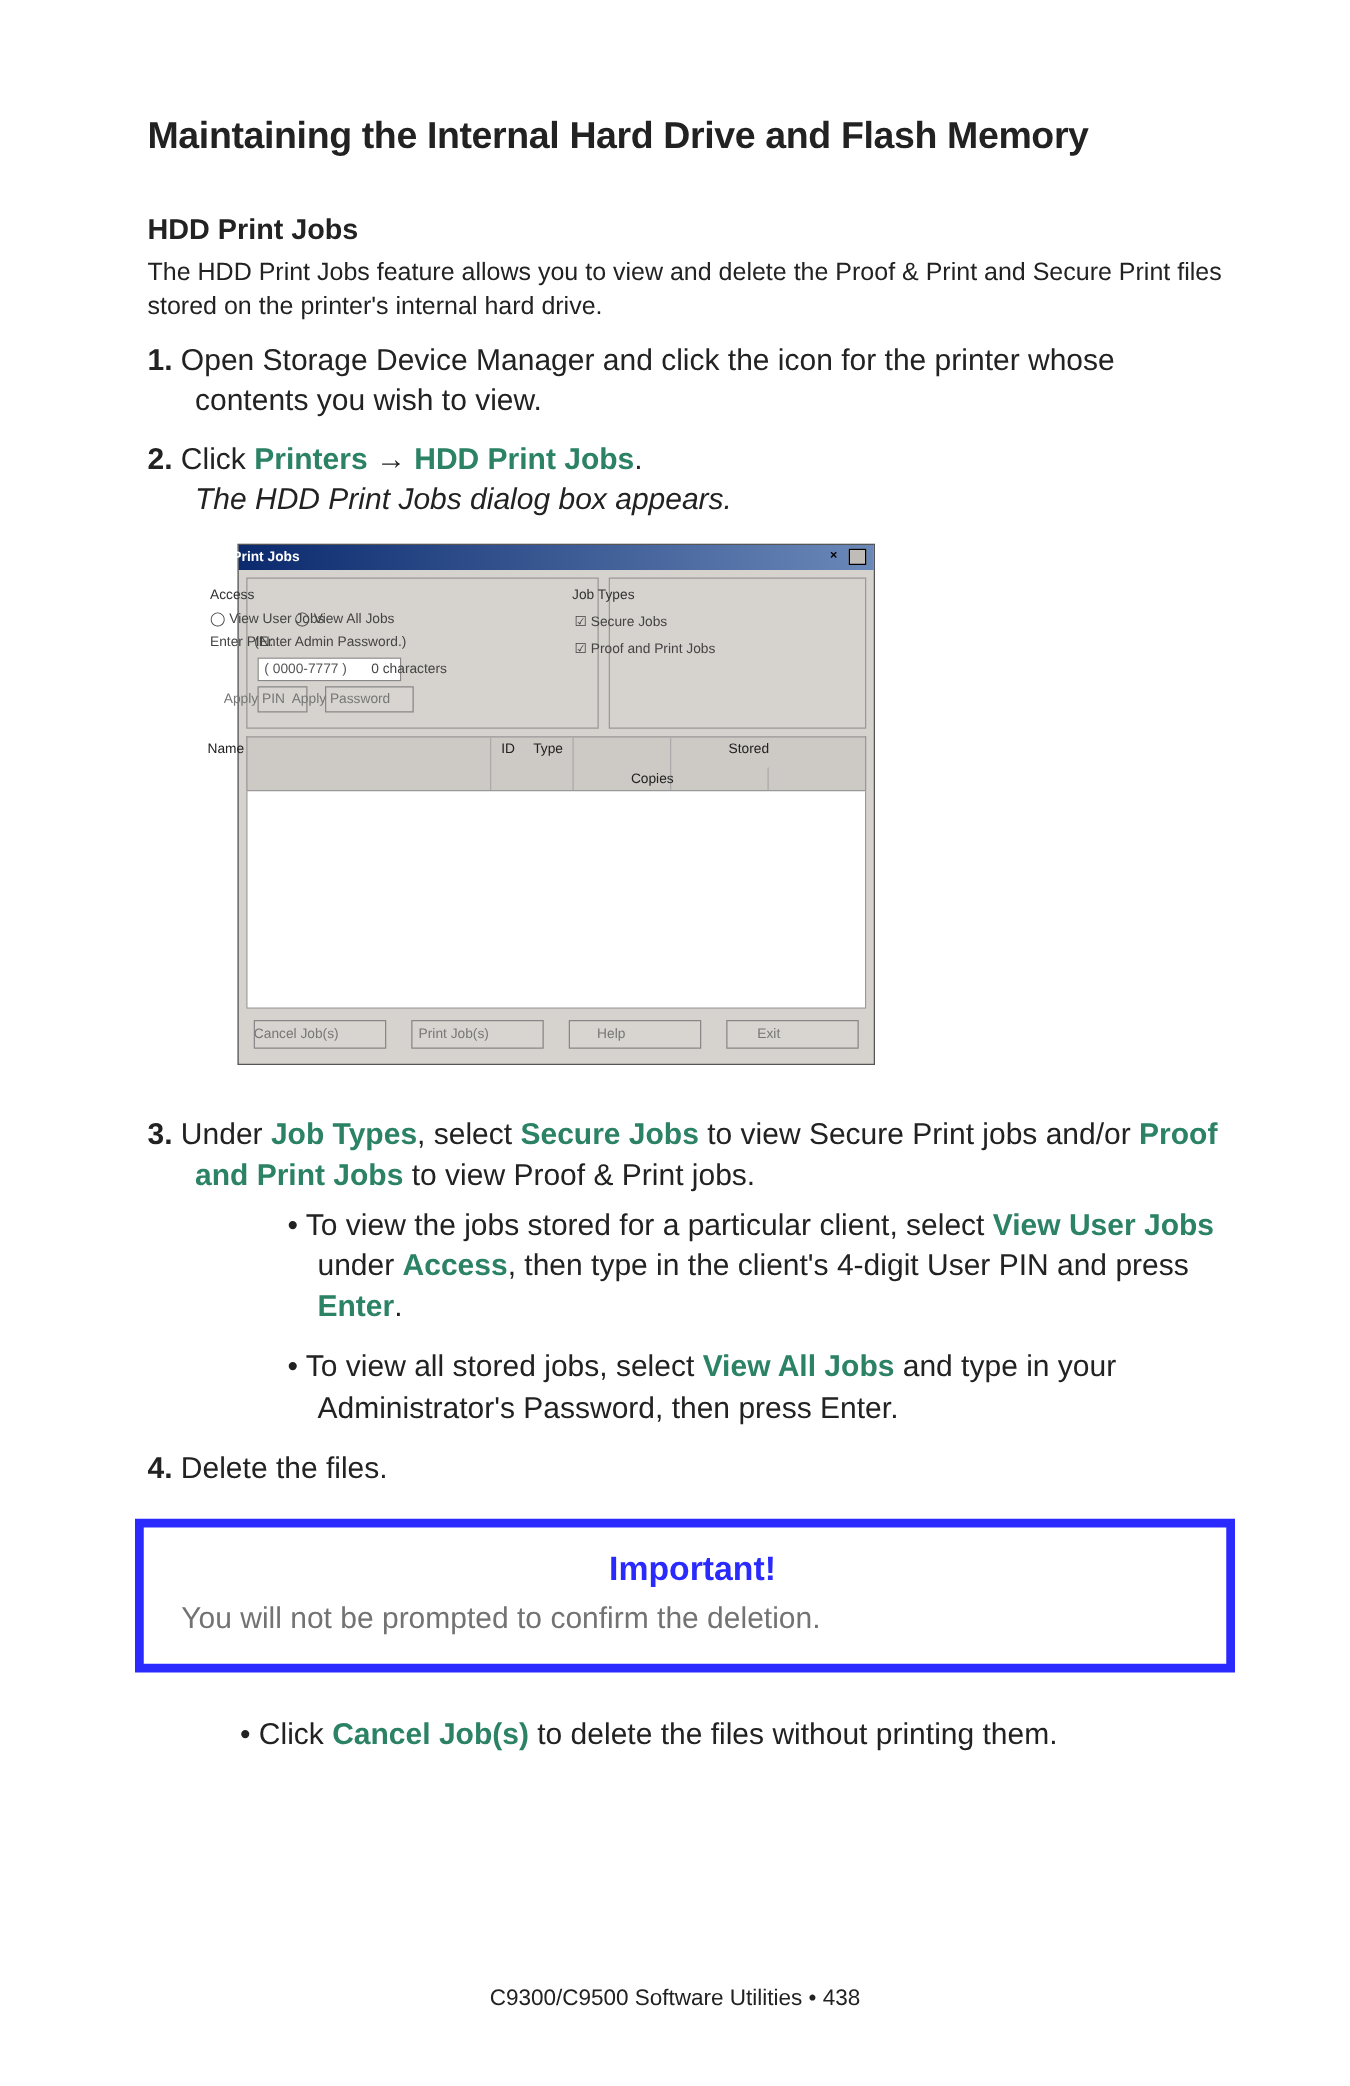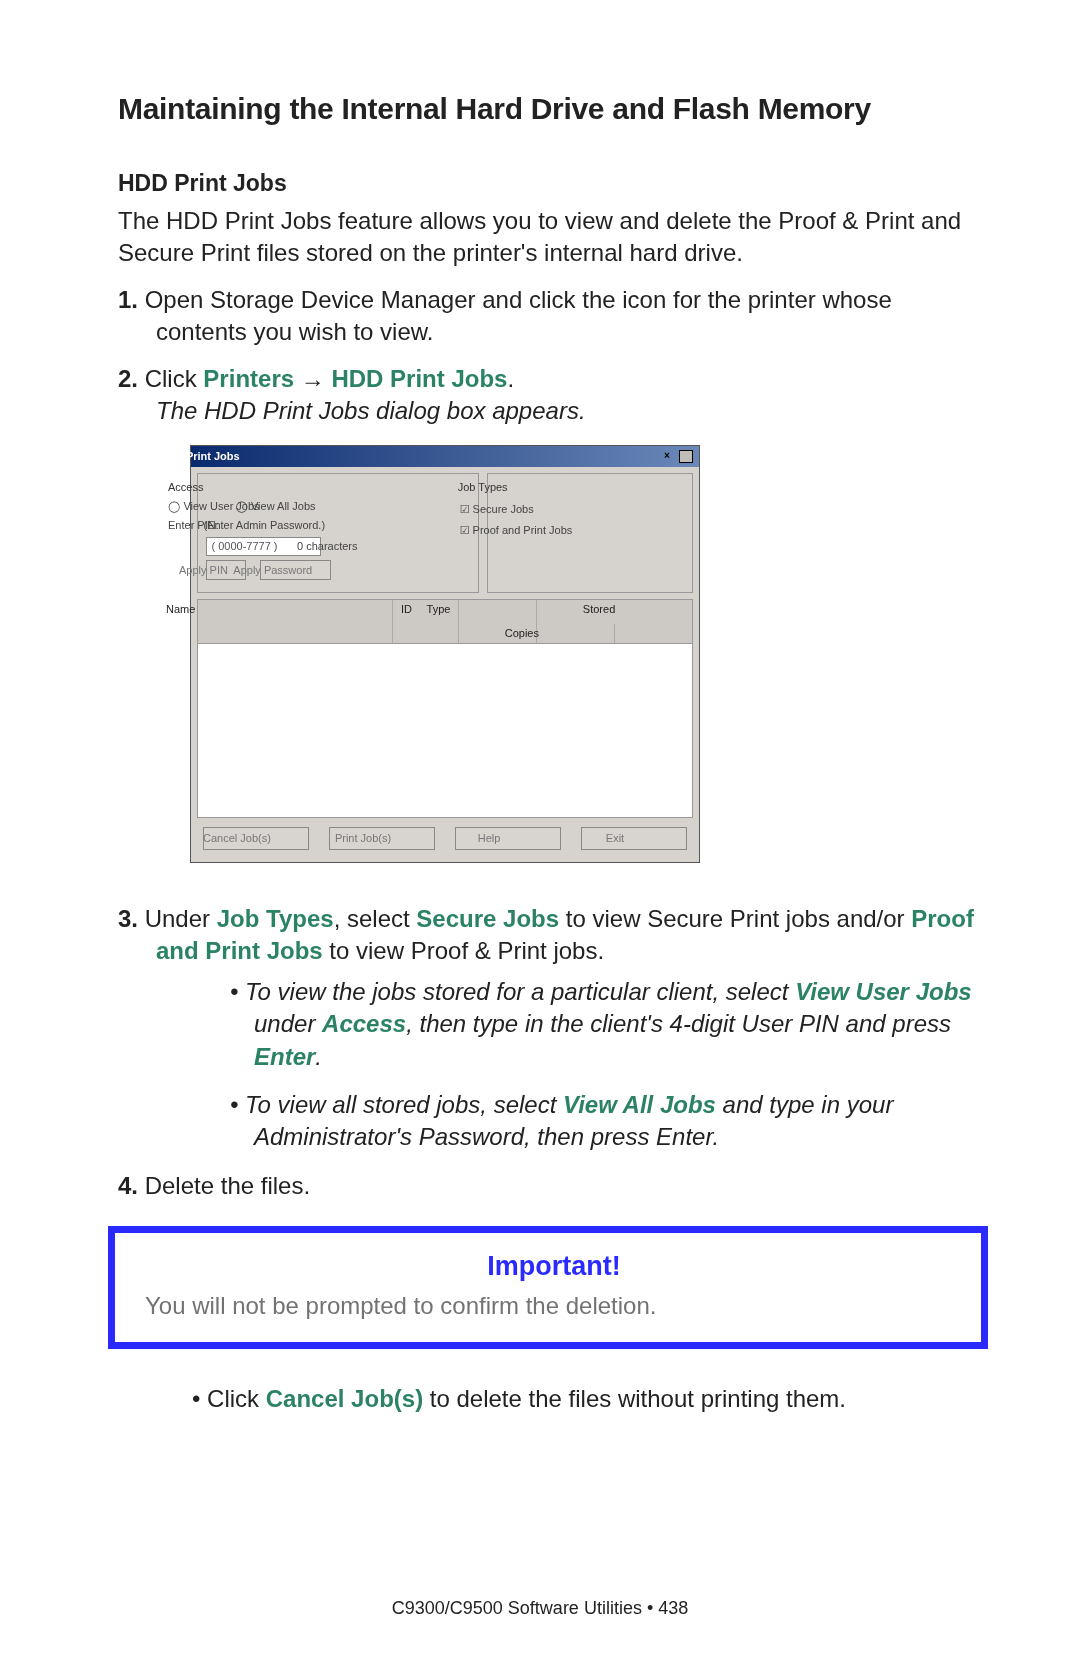--- a/index.html
+++ b/index.html
@@ -17,21 +17,21 @@
       font-weight: bold;
       margin-bottom: 44px;
       letter-spacing: -0.3px;
     }
     .h2 {
       font-size: 23px;
       font-weight: bold;
       margin-bottom: 8px;
     }
     .para {
-      font-size: 24px;
+      font-size: 20px;
       line-height: 1.35;
       margin-bottom: 14px;
     }
     ol.main { list-style: none; margin-top: 6px; }
     ol.main > li {
       font-size: 24px;
       line-height: 1.35;
       margin-bottom: 14px;
       padding-left: 38px;
       text-indent: -38px;
@@ -113,21 +113,21 @@
     .listarea { border:1px solid #999; background:#fff; height:175px; }
     .dbot {
       display:flex;
       gap:18px;
       justify-content:space-between;
       padding:9px 6px 6px 6px;
     }
     .dbot .btn-small { padding:3px 0; width:106px; text-align:center; }
 
     
-    ul.sub { list-style:none; margin-top:8px;font-style:italic; }
+    ul.sub { list-style:none; margin-top:8px; }
     ul.sub > li {
       font-size:24px;
       line-height:1.35;
       margin:0 0 16px 74px;
       padding-left: 24px;
       text-indent: -24px;
     }
     ul.sub > li::before { content:"•  "; }
 
     .important-box {
@@ -147,21 +147,21 @@
 
     ul.after { list-style:none; }
     ul.after > li {
       font-size:24px; line-height:1.35;
       margin-left:74px; padding-left:24px; text-indent:-24px;
     }
     ul.after > li::before { content:"•  "; }
 
     .footer {
       position:absolute;
-      bottom:50px;
+      bottom:60px;
       left:0; right:0;
       text-align:center;
       font-size:18px;
     }
   </style>
 </head>
 <body>
 
 <div class="h1">Maintaining the Internal Hard Drive and Flash Memory</div>
 

